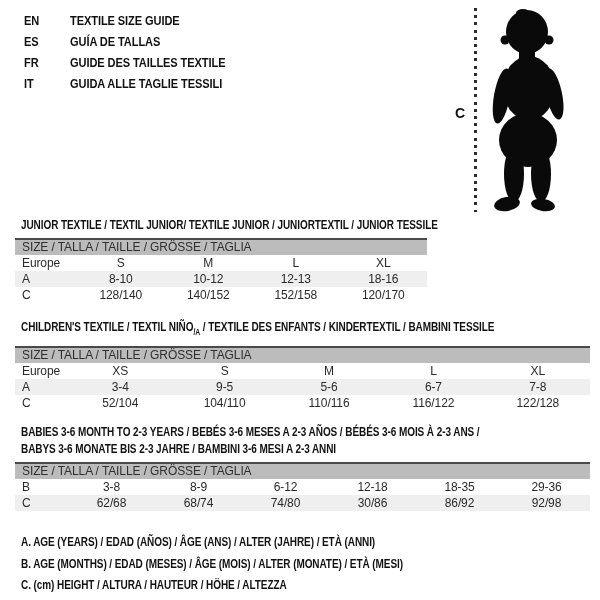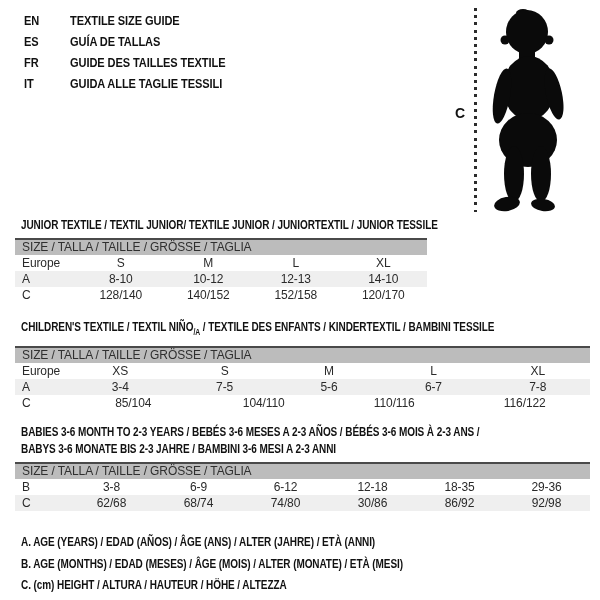--- a/index.html
+++ b/index.html
@@ -98,21 +98,21 @@
       <div class="cc">S</div>
       <div class="cc">M</div>
       <div class="cc">L</div>
       <div class="cc">XL</div>
     </div>
     <div class="trow alt">
       <div class="c0">A</div>
       <div class="cc">8-10</div>
       <div class="cc">10-12</div>
       <div class="cc">12-13</div>
-      <div class="cc">14-10</div>
+      <div class="cc">18-16</div>
     </div>
     <div class="trow">
       <div class="c0">C</div>
       <div class="cc">128/140</div>
       <div class="cc">140/152</div>
       <div class="cc">152/158</div>
       <div class="cc">120/170</div>
     </div>
   </div>
 
@@ -123,42 +123,43 @@
       <div class="c0">Europe</div>
       <div class="cc">XS</div>
       <div class="cc">S</div>
       <div class="cc">M</div>
       <div class="cc">L</div>
       <div class="cc">XL</div>
     </div>
     <div class="trow alt">
       <div class="c0">A</div>
       <div class="cc">3-4</div>
-      <div class="cc">7-5</div>
+      <div class="cc">9-5</div>
       <div class="cc">5-6</div>
       <div class="cc">6-7</div>
       <div class="cc">7-8</div>
     </div>
     <div class="trow">
       <div class="c0">C</div>
-      <div class="cc">85/104</div>
+      <div class="cc">52/104</div>
       <div class="cc">104/110</div>
       <div class="cc">110/116</div>
       <div class="cc">116/122</div>
+      <div class="cc">122/128</div>
     </div>
   </div>
 
   <div class="sec-title cond" style="top:424px">BABIES 3-6 MONTH TO 2-3 YEARS / BEBÉS 3-6 MESES A 2-3 AÑOS / BÉBÉS 3-6 MOIS À 2-3 ANS /</div>
   <div class="sec-title cond" style="top:441px">BABYS 3-6 MONATE BIS 2-3 JAHRE / BAMBINI 3-6 MESI A 2-3 ANNI</div>
   <div class="tbl" id="babies-table">
     <div class="size-bar">SIZE / TALLA / TAILLE / GRÖSSE / TAGLIA</div>
     <div class="trow">
       <div class="c0">B</div>
       <div class="cc">3-8</div>
-      <div class="cc">6-9</div>
+      <div class="cc">8-9</div>
       <div class="cc">6-12</div>
       <div class="cc">12-18</div>
       <div class="cc">18-35</div>
       <div class="cc">29-36</div>
     </div>
     <div class="trow alt">
       <div class="c0">C</div>
       <div class="cc">62/68</div>
       <div class="cc">68/74</div>
       <div class="cc">74/80</div>

